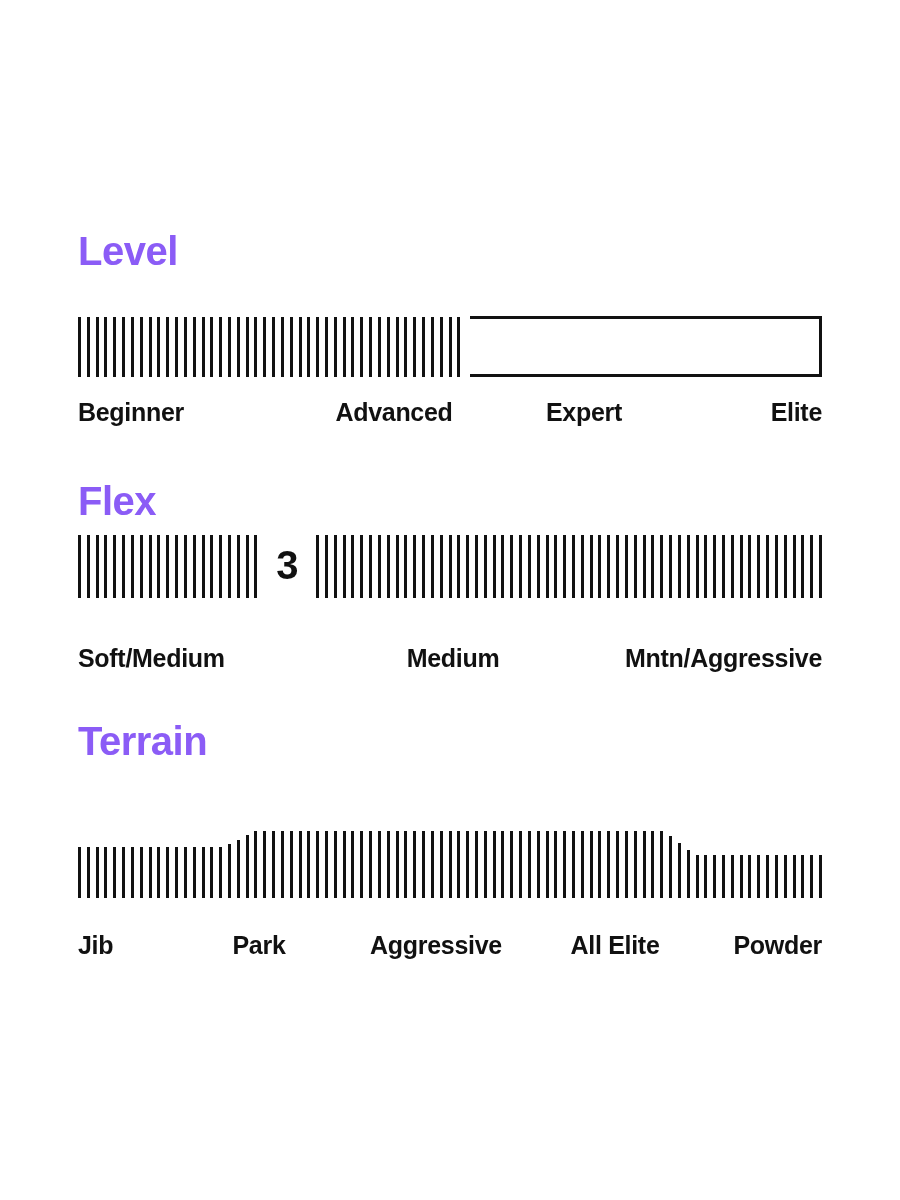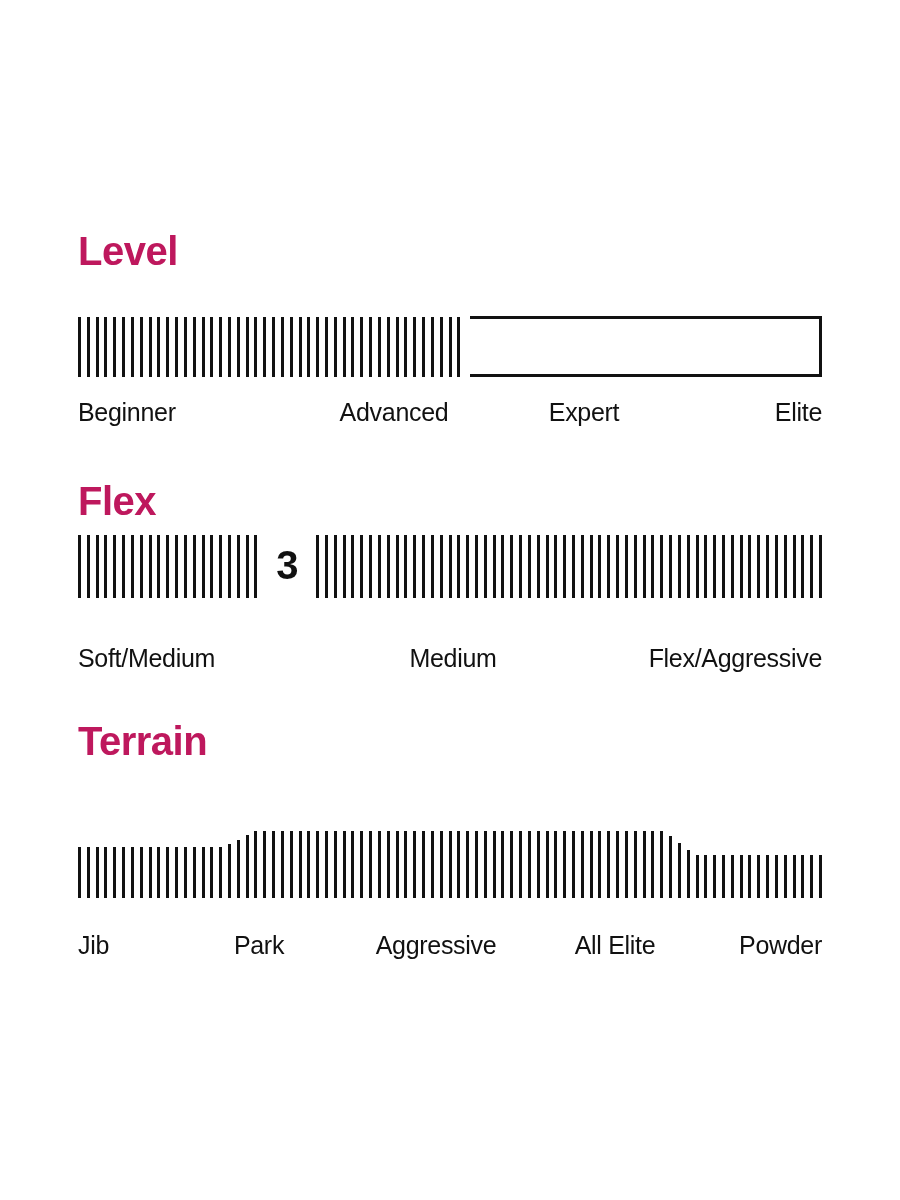--- a/index.html
+++ b/index.html
@@ -2,41 +2,41 @@
 <html><head>
 <meta charset="utf-8">
 <style>
   html,body{margin:0;padding:0;background:#ffffff;}
   .page{
     position:relative;width:900px;height:1200px;background:#ffffff;overflow:hidden;
     font-family:"Liberation Sans","DejaVu Sans",sans-serif;color:#111111;
   }
   .t{
     position:absolute;left:78px;margin:0;
-    font-size:40px;line-height:1.15;font-weight:700;letter-spacing:-0.5px;color:#be185d;
+    font-size:40px;line-height:1.15;font-weight:700;letter-spacing:-0.5px;color:#8b5cf6;
   }
   .t-level{top:228px;}
   .t-flex{top:478px;}
   .t-terrain{top:718px;}
   .meter{position:absolute;left:78px;width:744px;}
   .m-level{top:317px;}
   .m-flex{top:535px;}
   .m-terrain{top:831px;}
   .tick{position:absolute;bottom:0;width:3px;background:#111111;display:block;}
   .range-box{
     position:absolute;top:-1px;bottom:0;box-sizing:border-box;
     border:3px solid #111111;border-left:none;background:#ffffff;
   }
   .meter-value{
     position:absolute;top:50%;transform:translate(-50%,-54%);
     font-size:40px;font-weight:700;letter-spacing:-0.5px;color:#111111;white-space:nowrap;
   }
   .labels{
     position:absolute;left:78px;width:744px;height:32px;
-    font-size:25px;line-height:1.2;font-weight:400;letter-spacing:-0.3px;color:#111111;
+    font-size:25px;line-height:1.2;font-weight:700;letter-spacing:-0.3px;color:#111111;
   }
   .labels-level{top:397px;}
   .labels-flex{top:643px;}
   .labels-terrain{top:930px;}
   .lbl{position:absolute;top:0;white-space:nowrap;}
   .pin-l{left:0;}
   .pin-r{right:0;}
   .ctr{transform:translateX(-50%);}
 </style>
 </head>
@@ -178,21 +178,21 @@
       <i class="tick" style="left: 696.89px; height: 63px;"></i>
       <i class="tick" style="left: 705.71px; height: 63px;"></i>
       <i class="tick" style="left: 714.54px; height: 63px;"></i>
       <i class="tick" style="left: 723.36px; height: 63px;"></i>
       <i class="tick" style="left: 732.18px; height: 63px;"></i>
       <i class="tick" style="left: 741px; height: 63px;"></i>
     </div>
   <div class="labels labels-flex">
     <span class="lbl pin-l">Soft/Medium</span>
     <span class="lbl ctr" style="left:375px">Medium</span>
-    <span class="lbl pin-r">Flex/Aggressive</span>
+    <span class="lbl pin-r">Mntn/Aggressive</span>
   </div>
 
   <h2 class="t t-terrain">Terrain</h2>
   <div class="meter m-terrain" style="height: 67px;">
       <i class="tick" style="left: 0px; height: 51px;"></i>
       <i class="tick" style="left: 8.82px; height: 51px;"></i>
       <i class="tick" style="left: 17.64px; height: 51px;"></i>
       <i class="tick" style="left: 26.46px; height: 51px;"></i>
       <i class="tick" style="left: 35.29px; height: 51px;"></i>
       <i class="tick" style="left: 44.11px; height: 51px;"></i>

